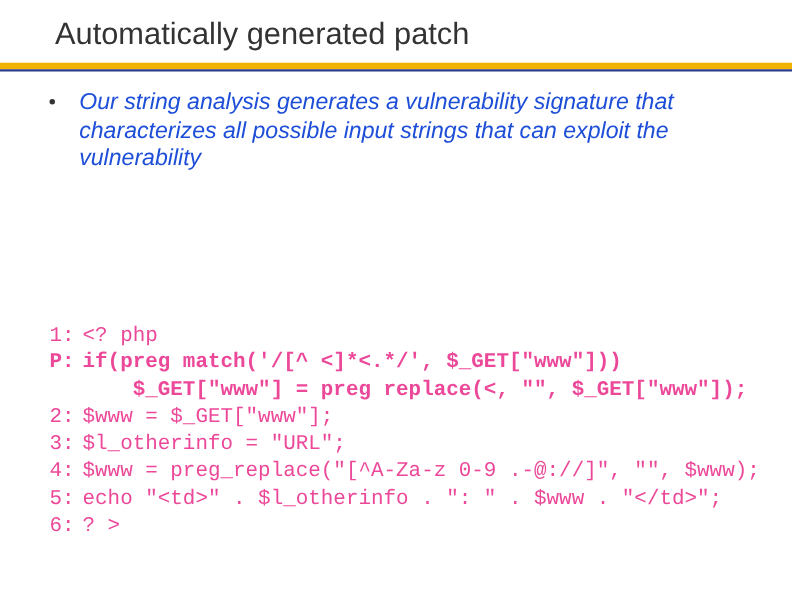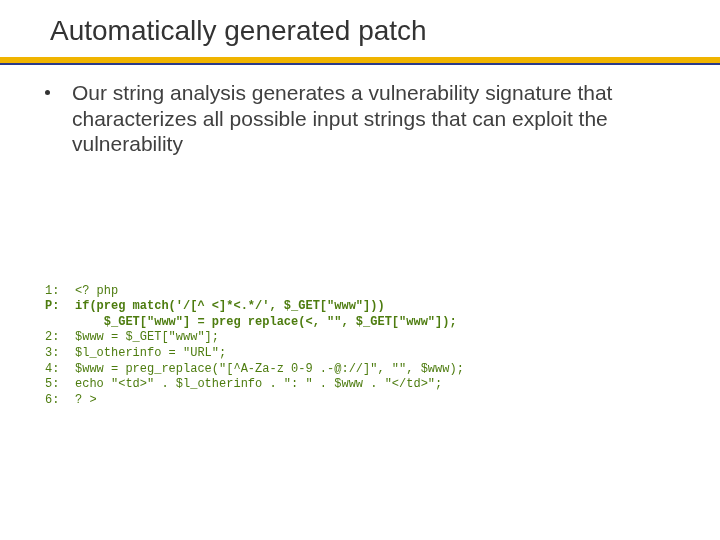--- a/index.html
+++ b/index.html
@@ -39,22 +39,23 @@
     width: 720px;
     height: 2px;
     background: #2a3a8a;
   }
   .bullets {
     position: absolute;
     left: 45px;
     top: 80px;
     width: 640px;
     font-size: 21px;
-    color: #404040;
+    color: #1d4ed8;
     line-height: 1.22;
+    font-style: italic;
   }
   .bullet-row {
     display: flex;
     align-items: flex-start;
     margin-bottom: 6px;
   }
   .bullet-dot {
     width: 5px;
     height: 5px;
     background: #333;
@@ -65,22 +66,22 @@
   }
   .bullet-text {
     flex: 1 1 auto;
   }
   .code {
     position: absolute;
     left: 45px;
     top: 268px;
     width: 640px;
     font-family: "Courier New", Courier, monospace;
-    font-size: 12px;
-    color: #4d7c0f;
+    font-size: 19px;
+    color: #ec4899;
     line-height: 1.30;
     white-space: pre;
   }
   .code .lbl {
     display: inline-block;
     width: 30px;
   }
   .code .bold {
     font-weight: bold;
   }

